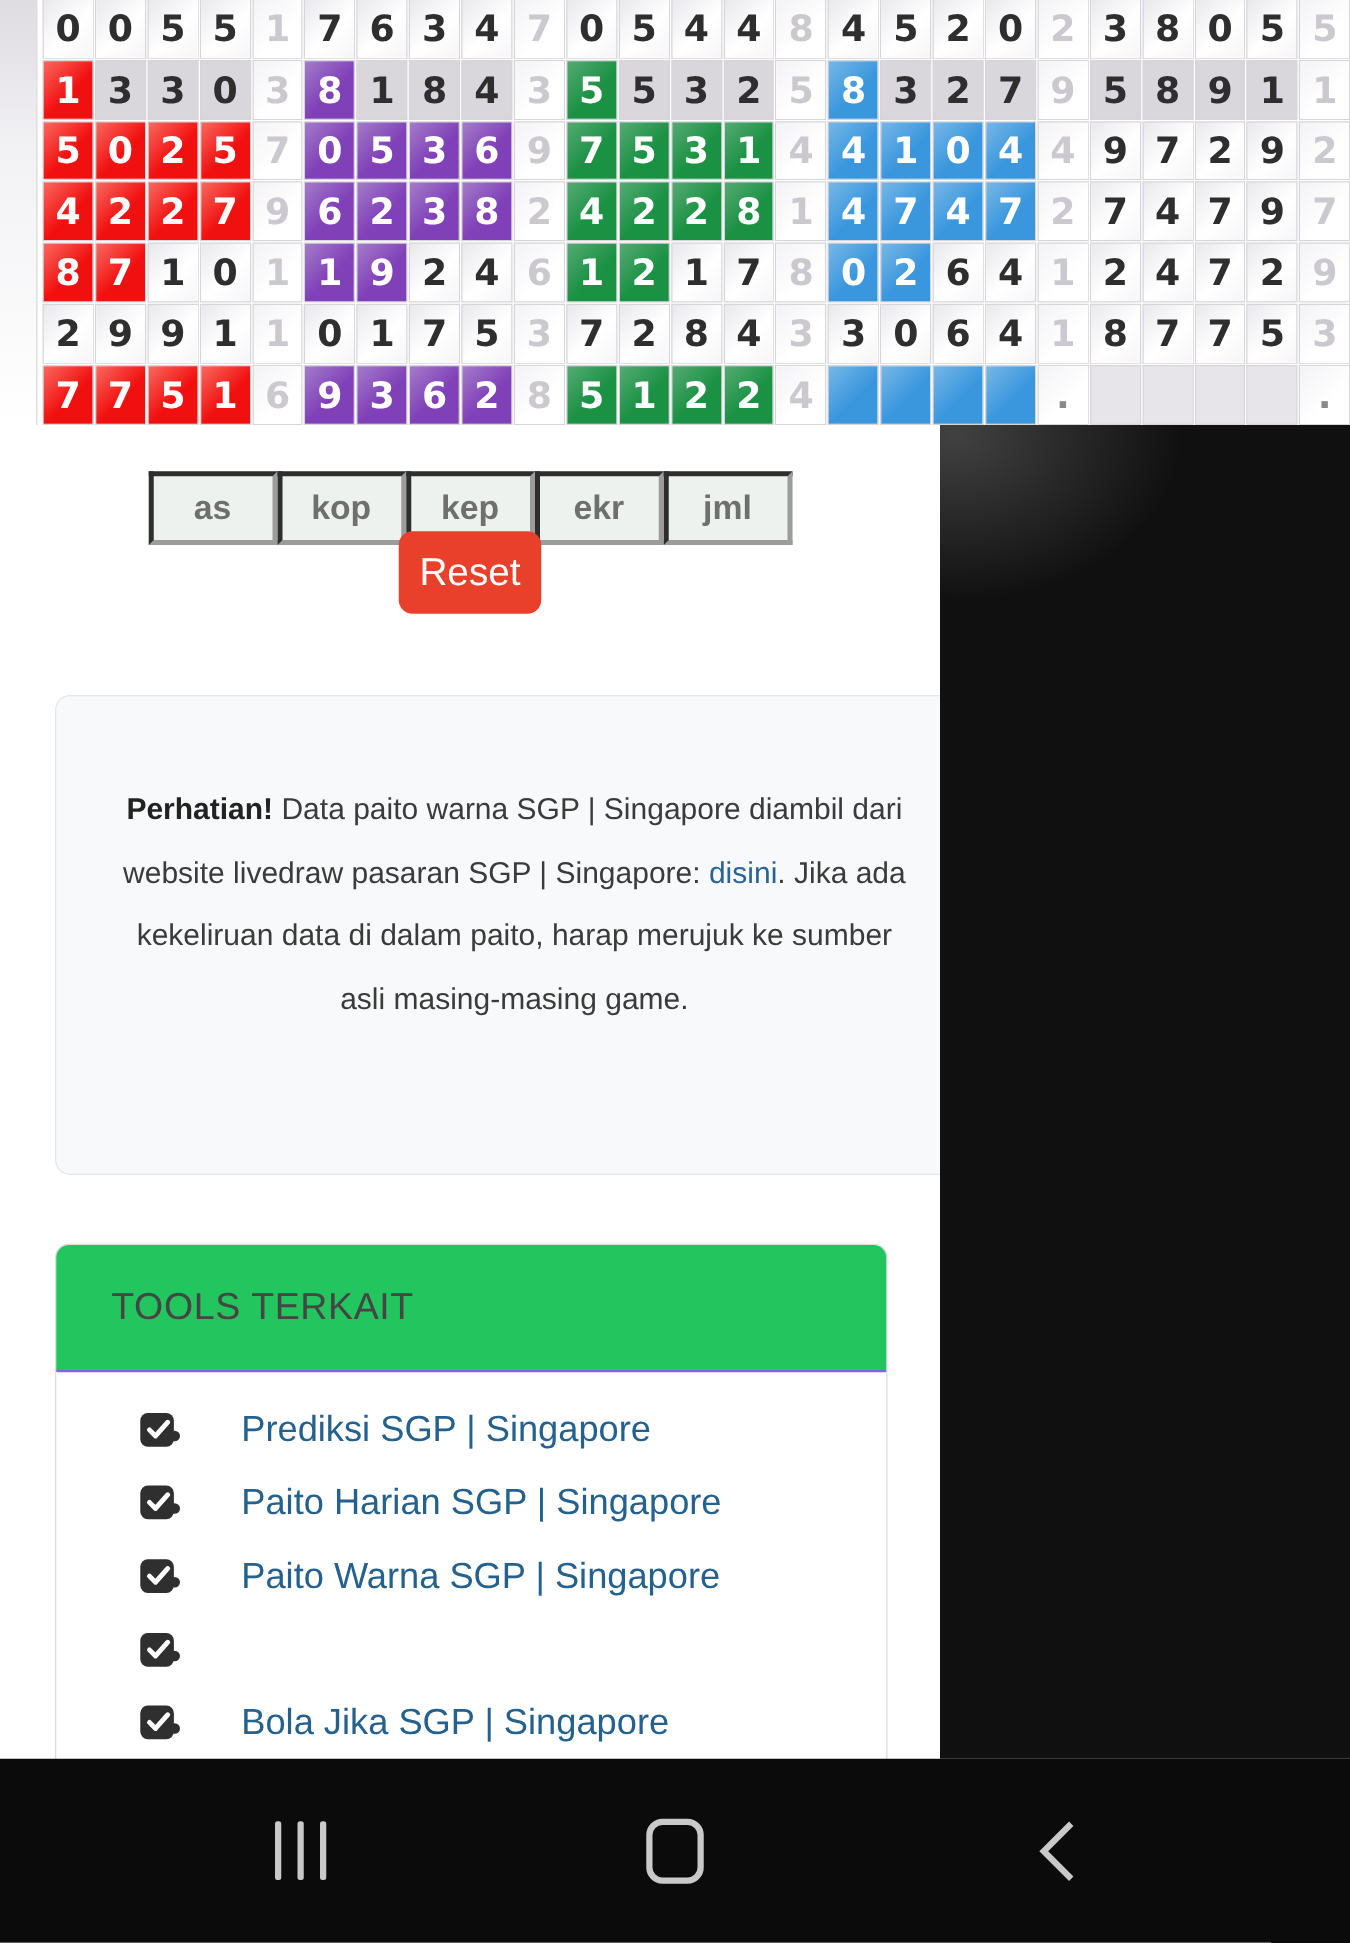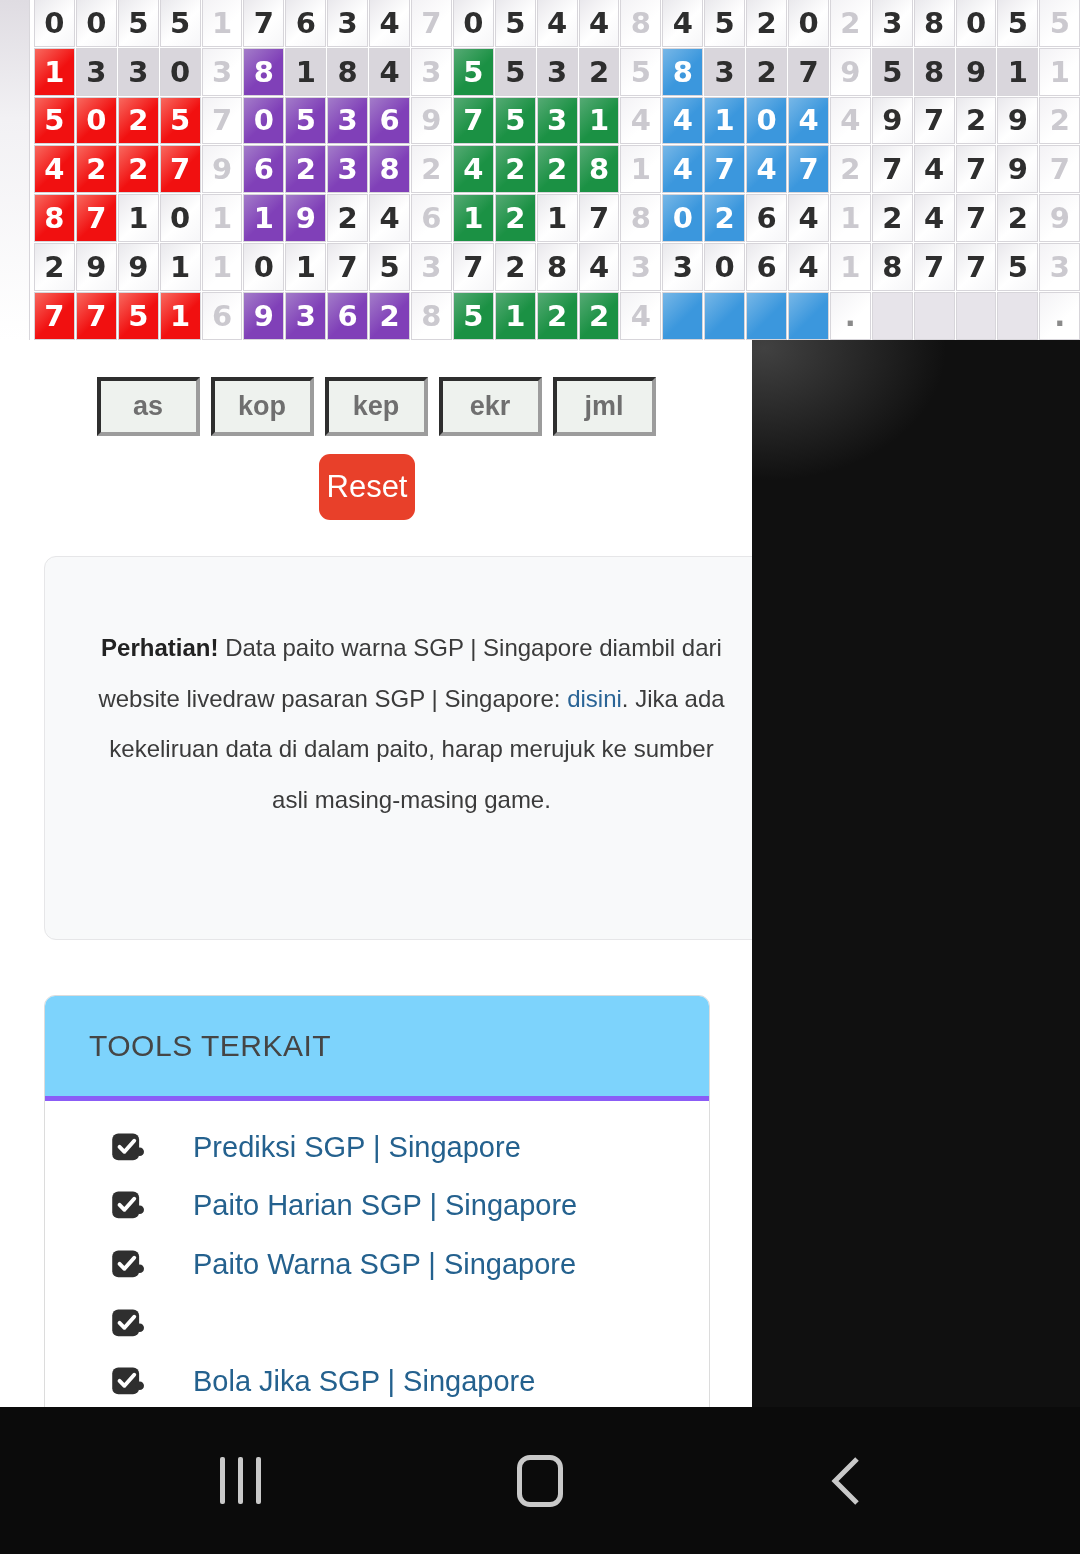--- a/index.html
+++ b/index.html
@@ -20,42 +20,42 @@
   .c-y{background:#d9d6dc;color:#2e2e2e;}
   .c-l{background:#e7e4ea;color:#2e2e2e;}
   .c-r{background:linear-gradient(135deg,#f8695f 0%,#f11010 55%);color:#fff;}
   .c-u{background:linear-gradient(135deg,#a37cc9 0%,#8040b8 55%);color:#fff;}
   .c-g{background:linear-gradient(135deg,#55aa74 0%,#1b9144 55%);color:#fff;}
   .c-b{background:linear-gradient(135deg,#77b7e7 0%,#3b97dd 55%);color:#fff;}
   .cell.dot{color:#8a8a8a;}
 
   
   .digit-toggle-row{position:absolute;left:0;top:377px;width:752px;display:flex;
-    justify-content:center;gap:11px;}
+    justify-content:center;}
   .toggle-btn{width:103px;height:59px;background:#eef2ee;
     border-style:solid;border-width:4px;
     border-color:#2e2e2e #9c9c9c #9c9c9c #2e2e2e;
     color:#6f6f6f;font-weight:700;font-size:27px;
     font-family:"Liberation Sans",sans-serif;}
-  .reset-btn{position:absolute;left:319px;top:454px;width:96px;height:66px;
+  .reset-btn{position:absolute;left:319px;top:425px;width:114px;height:66px;
     background:#e8402a;color:#ffffff;border:none;border-radius:11px;
     font-size:31px;font-family:"Liberation Sans",sans-serif;}
 
   
   .notice-card{position:absolute;left:44px;top:556px;width:735px;height:384px;
     box-sizing:border-box;background:#f8f9fa;border:1px solid #e6e6e8;border-radius:12px;
     padding:66px 52px 0 52px;}
   .notice-text{margin:0;text-align:center;font-size:24px;line-height:50.5px;color:#3b3b3b;}
   .notice-text b{color:#222;}
   .inline-link{color:#2a6496;text-decoration:none;cursor:pointer;}
 
   
   .tools-card{position:absolute;left:44px;top:995px;width:666px;height:540px;
     box-sizing:border-box;background:#ffffff;border:1px solid #dcdcdc;border-radius:11px;}
-  .tools-header{height:100px;background:#7dd3fc;border-bottom:5px solid #8b5cf6;
+  .tools-header{height:100px;background:#22c55e;border-bottom:2px solid #8b5cf6;
     border-radius:10px 10px 0 0;display:flex;align-items:center;padding-left:44px;
     font-size:30px;color:#454545;letter-spacing:0.5px;}
   .tools-list{padding:17px 0 0 66px;}
   .tool-item{display:flex;align-items:center;height:58.6px;gap:32px;}
   .check-icon{width:33px;height:31px;display:inline-flex;}
   .tool-link{margin-left:17px;font-size:29px;color:#24618e;text-decoration:none;cursor:pointer;}
 
   
   .side-panel{position:absolute;left:752px;top:340px;width:328px;height:1067px;
     background:radial-gradient(260px 190px at 12px 8px,rgba(125,125,125,0.45),rgba(18,18,18,0) 70%),#101010;}

